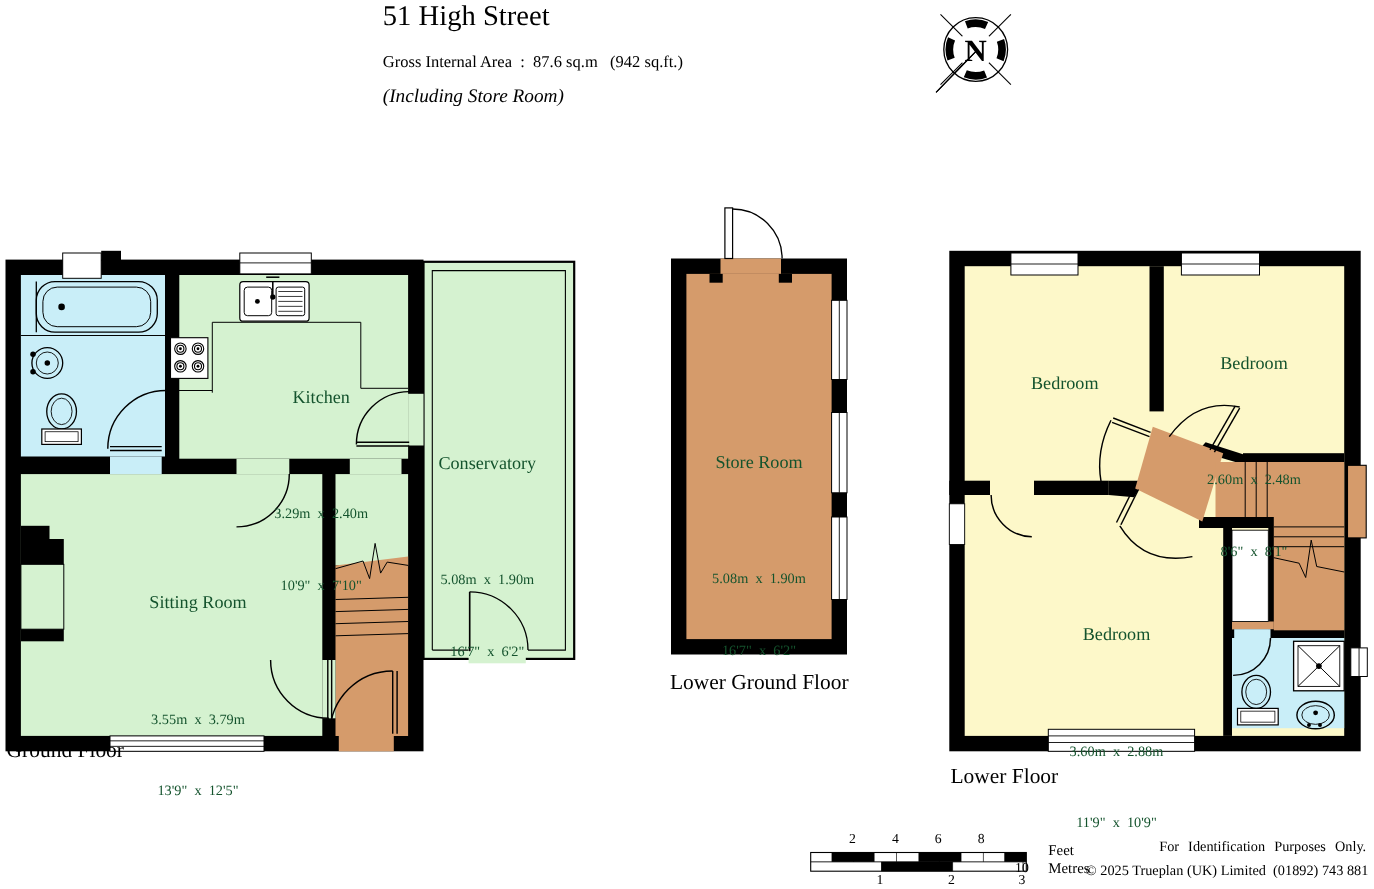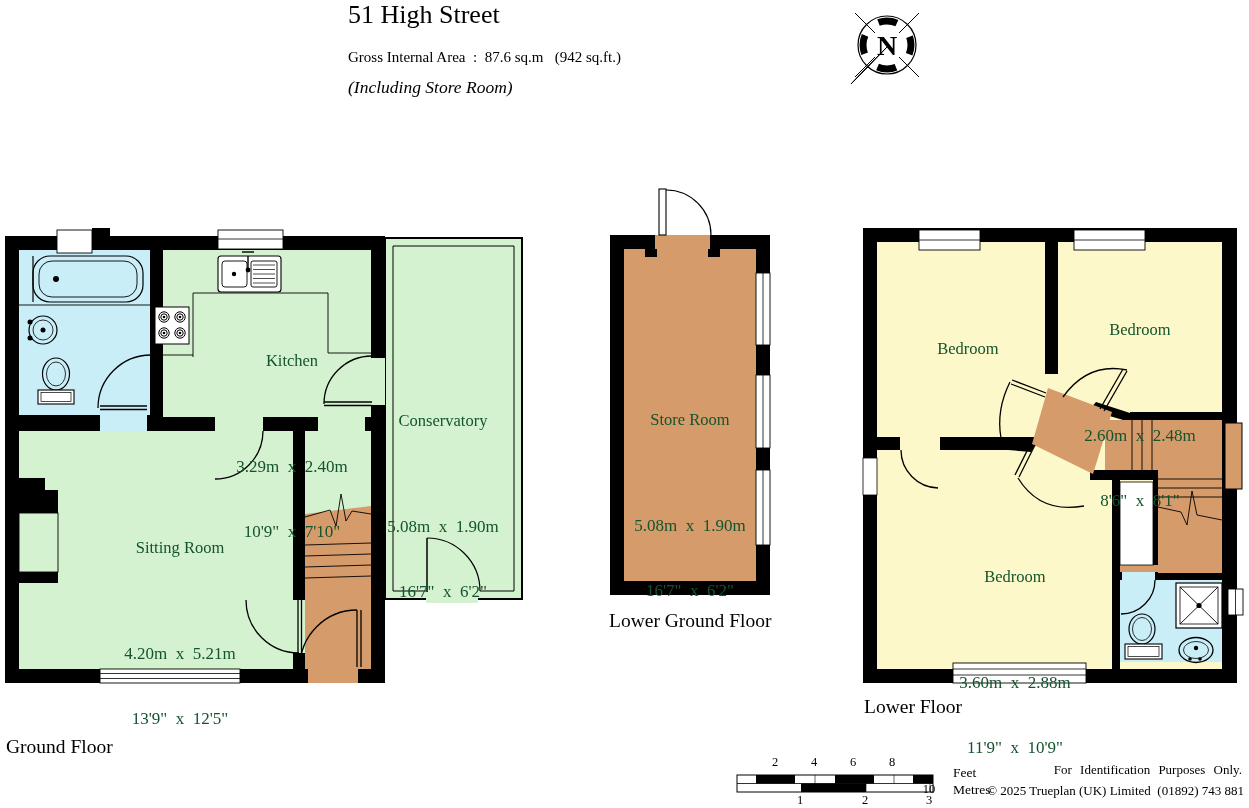--- a/index.html
+++ b/index.html
@@ -6,21 +6,21 @@
   #stage{position:relative;width:1249px;height:808px;background:#ffffff;overflow:hidden;
          font-family:"Liberation Serif","DejaVu Serif",serif;color:#000;}
   #planSvg{position:absolute;left:0;top:0;}
   .abs{position:absolute;}
   .title{font-size:26px;white-space:pre;}
   .area-line{font-size:15px;font-weight:normal;white-space:pre;}
   .incl-line{font-size:17.5px;font-style:italic;white-space:pre;}
   .floor-label{font-size:19.5px;white-space:pre;}
   .room-label{position:absolute;transform:translateX(-50%);text-align:center;color:#14532d;white-space:pre;}
   .rname{font-size:16.5px;line-height:19px;}
-  .rdims{margin-top:7px;font-size:17px;line-height:21.5px;}
+  .rdims{margin-top:7px;font-size:13px;line-height:21.5px;}
   .tick{position:absolute;transform:translateX(-50%);font-size:12.5px;}
   .unit-label{position:absolute;font-size:13.5px;text-align:right;}
   .footer-purpose{position:absolute;right:7px;top:762px;font-size:13px;word-spacing:5px;white-space:pre;}
   .footer-copy{position:absolute;right:5px;top:783px;font-size:13px;white-space:pre;}
 </style>
 </head>
 <body>
 
 <div id="stage">
 
@@ -299,21 +299,21 @@
   <div class="room-label" style="left:443px;top:375px;">
     <div class="rname">Conservatory</div>
     <div class="rdims">
       <div>5.08m  x  1.90m</div>
       <div>16'7"  x  6'2"</div>
     </div>
   </div>
   <div class="room-label" style="left:180px;top:502px;">
     <div class="rname">Sitting Room</div>
     <div class="rdims">
-      <div>4.20m  x  5.21m</div>
+      <div>3.55m  x  3.79m</div>
       <div>13'9"  x  12'5"</div>
     </div>
   </div>
   <div class="room-label" style="left:690px;top:374px;">
     <div class="rname">Store Room</div>
     <div class="rdims">
       <div>5.08m  x  1.90m</div>
       <div>16'7"  x  6'2"</div>
     </div>
   </div>
@@ -328,21 +328,21 @@
     </div>
   </div>
   <div class="room-label" style="left:1015px;top:531px;">
     <div class="rname">Bedroom</div>
     <div class="rdims">
       <div>3.60m  x  2.88m</div>
       <div>11'9"  x  10'9"</div>
     </div>
   </div>
 
-  <div class="abs floor-label" style="left:6px;top:736px;">Ground Floor</div>
+  <div class="abs floor-label" style="left:6px;top:672px;">Ground Floor</div>
   <div class="abs floor-label" style="left:609px;top:610px;">Lower Ground Floor</div>
   <div class="abs floor-label" style="left:864px;top:696px;">Lower Floor</div>
 
   <div class="tick" style="left:775px;top:755px;">2</div>
   <div class="tick" style="left:814px;top:755px;">4</div>
   <div class="tick" style="left:853px;top:755px;">6</div>
   <div class="tick" style="left:892px;top:755px;">8</div>
   <div class="tick" style="left:929px;top:782px;">10</div>
   <div class="tick" style="left:800px;top:793px;">1</div>
   <div class="tick" style="left:865px;top:793px;">2</div>

